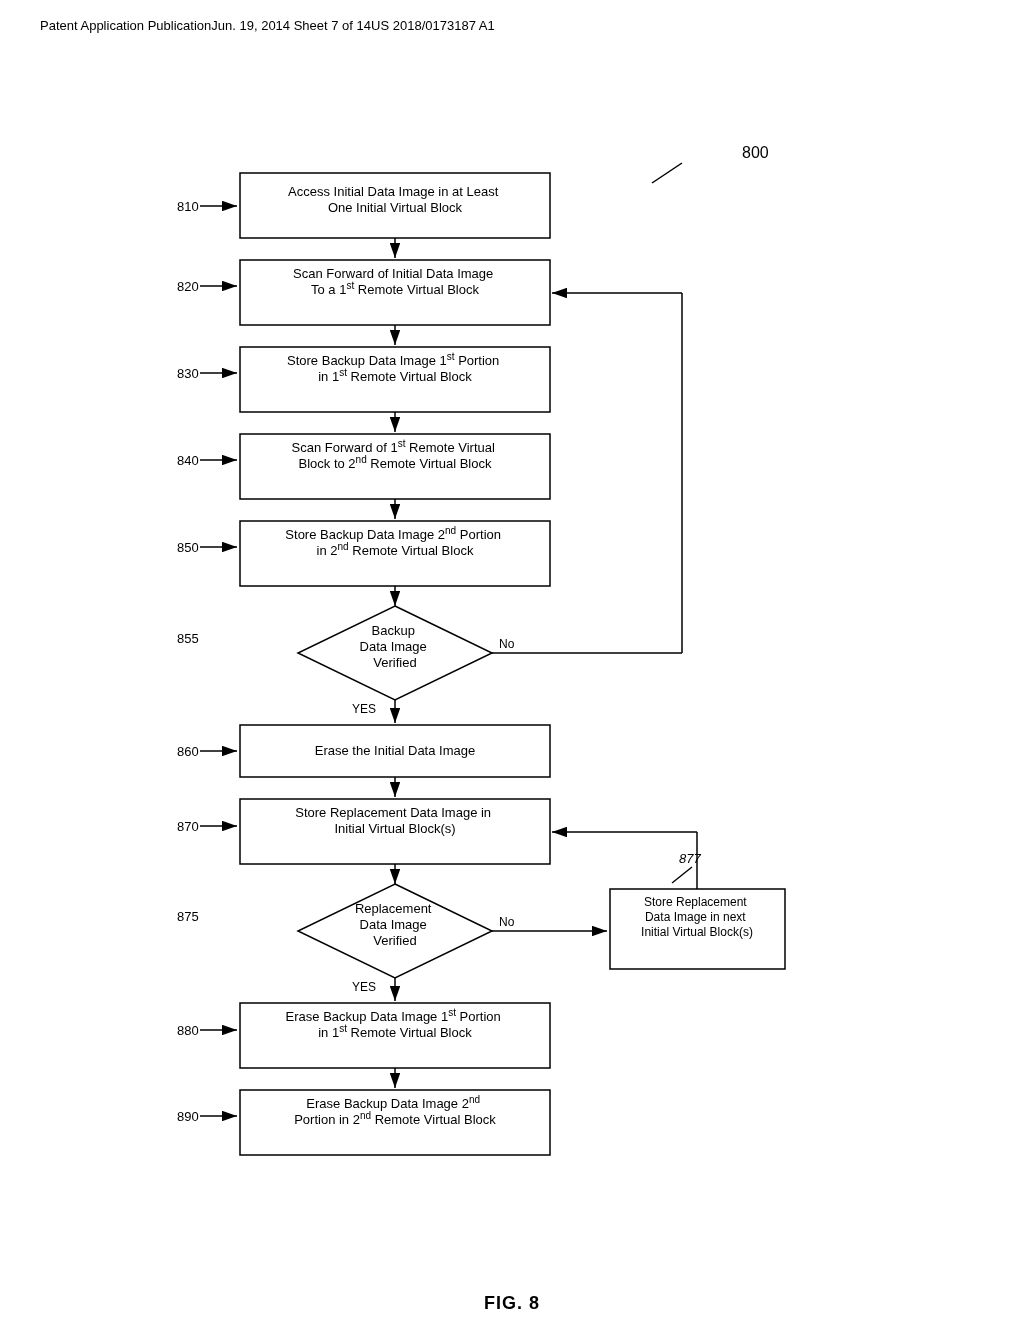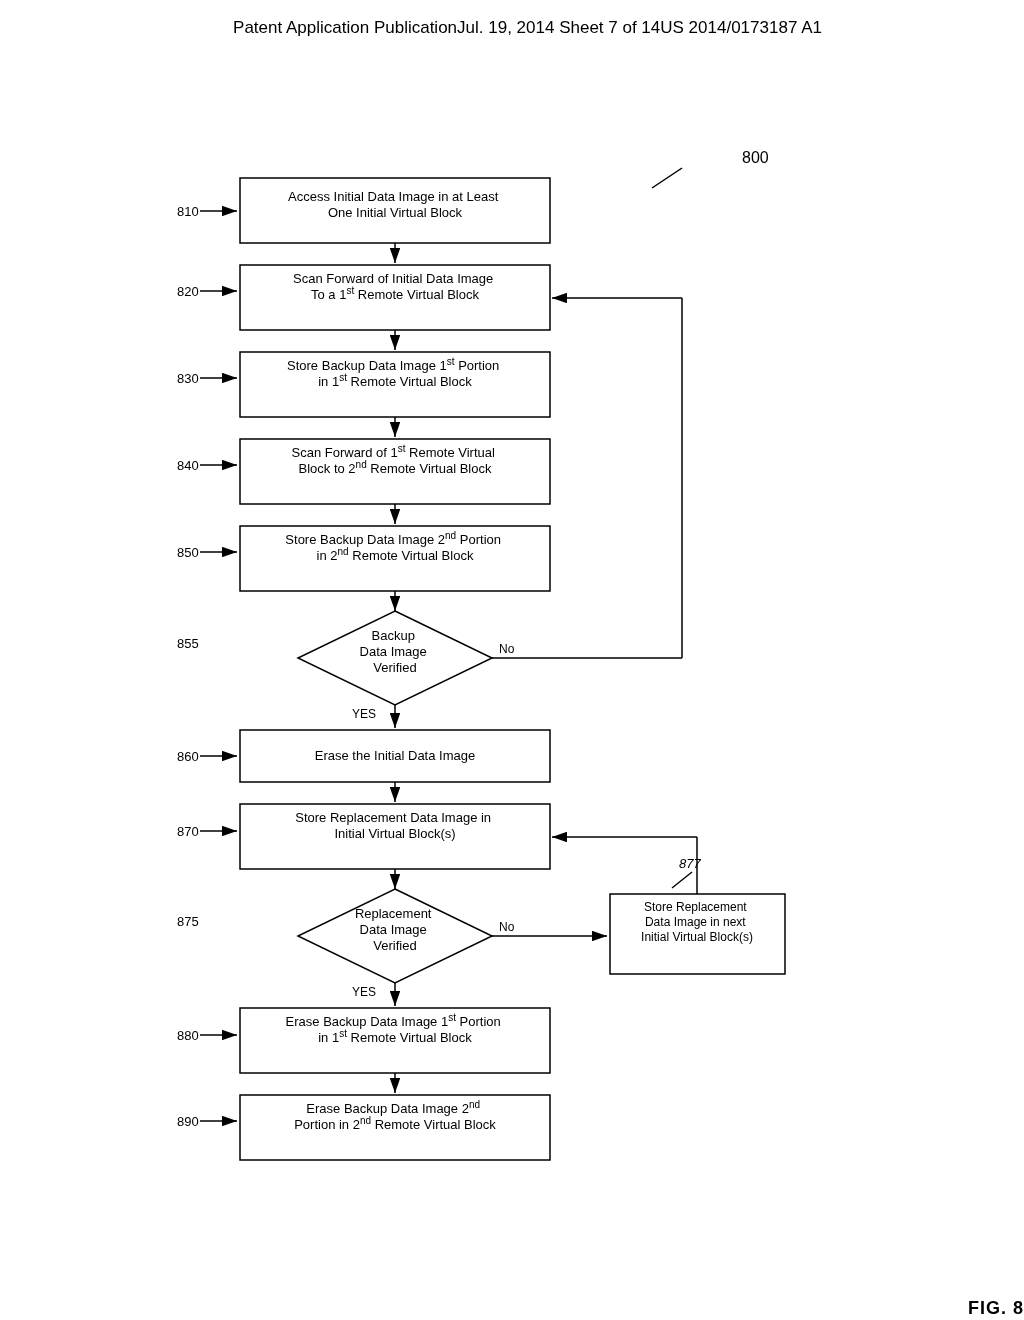--- a/index.html
+++ b/index.html
@@ -6,51 +6,50 @@
     body {
       background: #fff;
       font-family: Arial, sans-serif;
       width: 1024px;
       min-height: 1320px;
       position: relative;
       color: #000;
     }
     .header {
       display: flex;
-      justify-content: center;
+      justify-content: flex-start;
       padding: 18px 40px 10px 40px;
-      font-size: 17px;
+      font-size: 13px;
       border-bottom: none;
-      margin-left: 31px;
     }
     .diagram-area {
       position: relative;
       width: 100%;
       padding: 20px 0;
       text-decoration: underline;
     }
     svg {
       display: block;
       margin: 0 auto;
     }
     .fig-label {
-      text-align: right;
+      text-align: center;
       font-size: 18px;
       font-weight: bold;
       margin-top: 10px;
       letter-spacing: 1px;
     }
   </style>
 </head>
 <body>
 
 <div class="header">
   <span>Patent Application Publication</span>
-  <span>Jul. 19, 2014  Sheet 7 of 14</span>
-  <span>US 2014/0173187 A1</span>
+  <span>Jun. 19, 2014  Sheet 7 of 14</span>
+  <span>US 2018/0173187 A1</span>
 </div>
 
 <div class="diagram-area">
   <svg width="900" height="1200" viewBox="0 0 900 1200" xmlns="http://www.w3.org/2000/svg">
     <defs>
       <marker id="arrowhead" markerWidth="10" markerHeight="7" refX="10" refY="3.5" orient="auto">
         <polygon points="0 0, 10 3.5, 0 7" fill="#000"></polygon>
       </marker>
     </defs>
 

